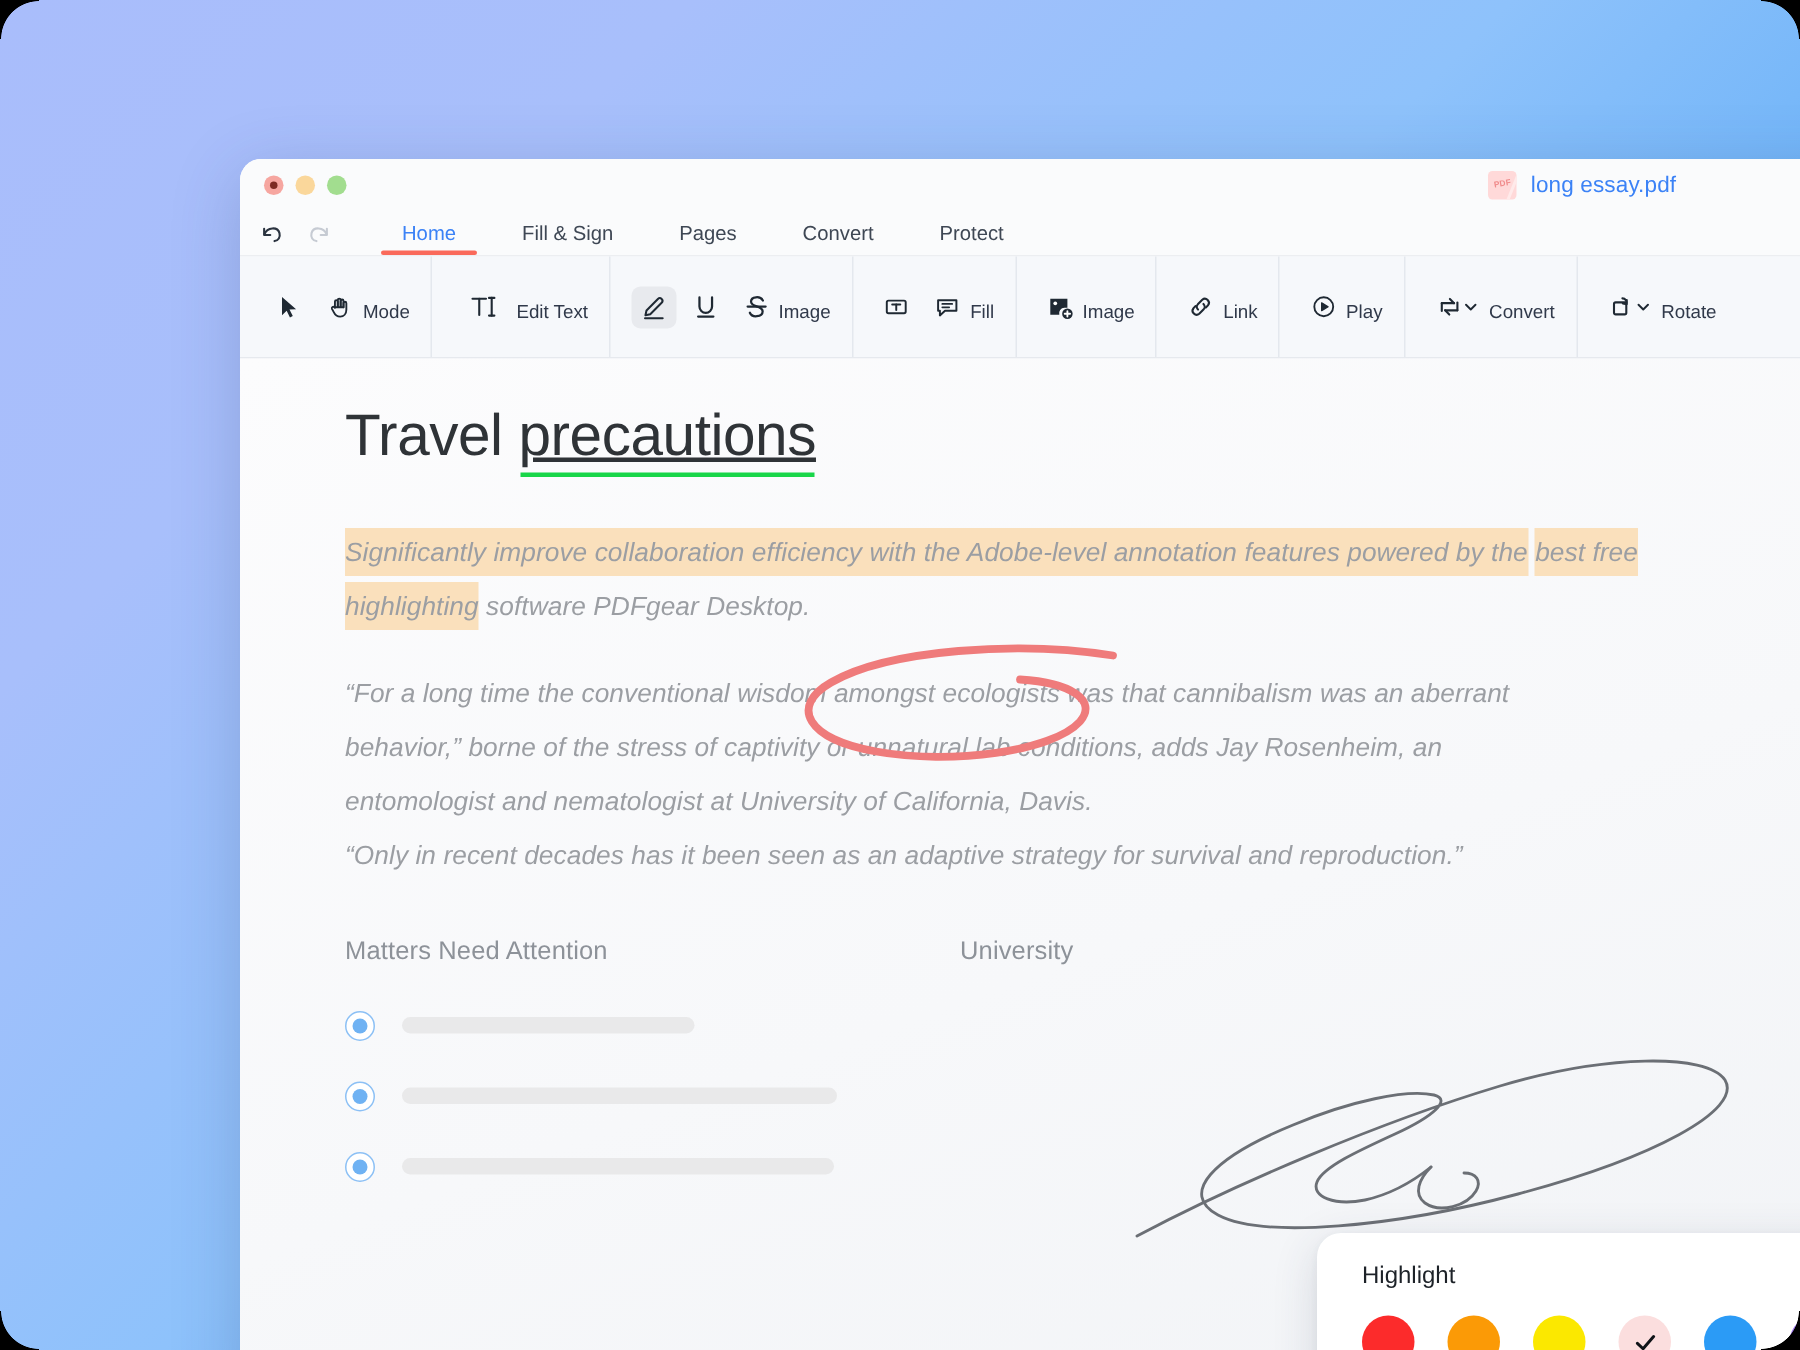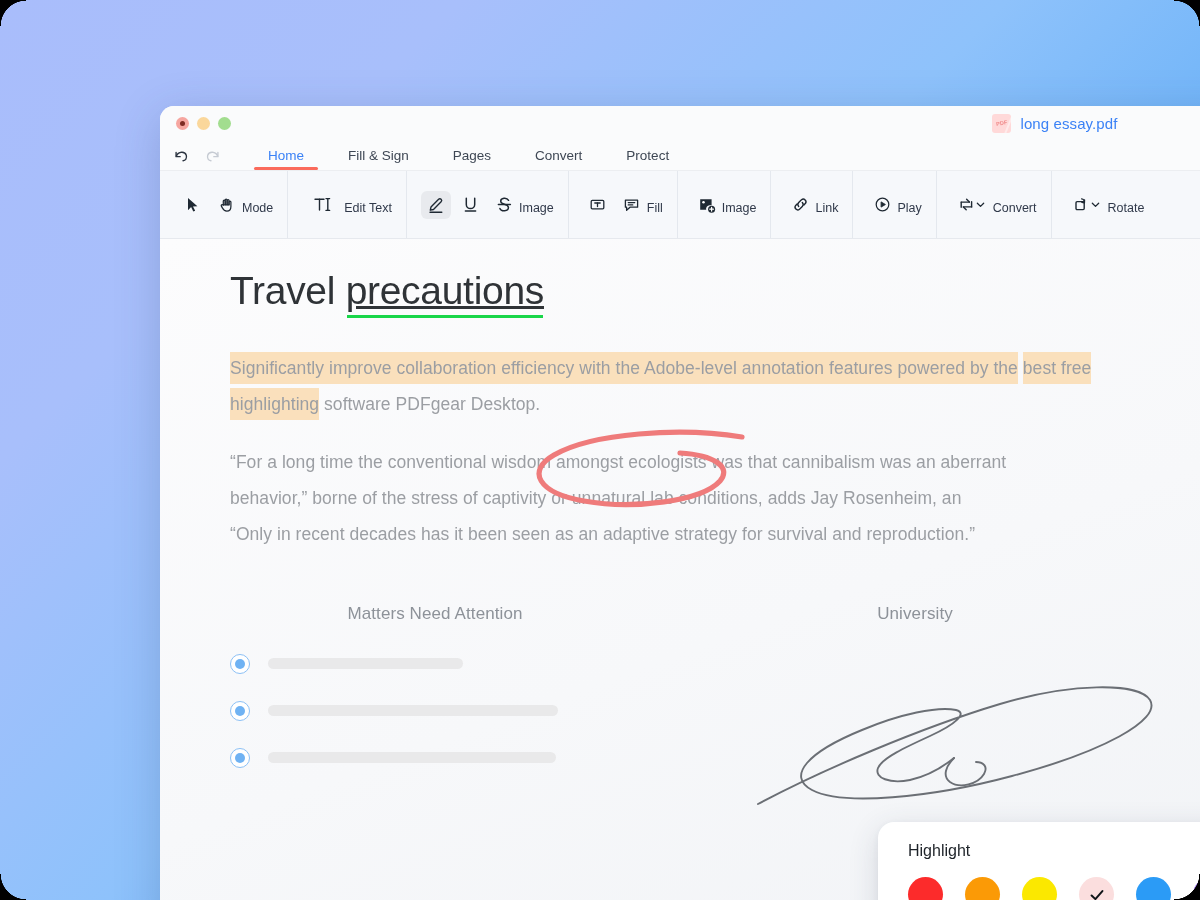--- a/index.html
+++ b/index.html
@@ -213,37 +213,37 @@
     background: #19d649;
   }
 
   .para {
     font-size: 17.5px;
     line-height: 36px;
     color: #9b9ea3;
     max-width: 930px;
     margin-top: 28px;
     letter-spacing: .05px;
+    font-style: italic;
   }
   .para.first { margin-top: 36px; }
   .hl {
     background: #fae0bc;
     box-decoration-break: clone;
     -webkit-box-decoration-break: clone;
     padding: 6px 0;
   }
 
   .para2 { margin-top: 22px; color: #9b9ea3; }
   .para2 .ln { display: block; }
 
   
   .lower {
     display: flex;
-    margin-top: 52px;
-    text-align: center;
+    margin-top: 36px;
   }
   .col-left { width: 410px; }
   .col-right { flex: 1; position: relative; }
   .sec-head {
     font-size: 17px;
     color: #8d9299;
     letter-spacing: .1px;
   }
   .radio-list { margin-top: 30px; }
   .radio-row {
@@ -507,20 +507,21 @@
   <div class="page">
     <div class="page-inner">
 
       <h1 class="doc-h1"><span>Travel </span><span class="h1-underlined">precautions</span></h1>
 
       <p class="para first"><span class="hl">Significantly improve collaboration efficiency with the Adobe-level annotation features powered by the</span> <span class="hl">best free highlighting</span><span> software PDFgear Desktop.</span></p>
 
       <p class="para para2">
         <span class="ln">“For a long time the conventional wisdom amongst ecologists was that cannibalism was an aberrant</span>
         <span class="ln">behavior,” borne of the stress of captivity or unnatural lab conditions, adds Jay Rosenheim, an</span>
+        <span class="ln">entomologist and nematologist at University of California, Davis.</span>
         <span class="ln">“Only in recent decades has it been seen as an adaptive strategy for survival and reproduction.”</span>
       </p>
 
       
       <svg class="ink-circle" width="260" height="110" viewBox="0 0 260 110" fill="none">
         <path d="M212 18 C150 8 62 14 24 36 C-4 52 8 74 54 82 C104 91 172 82 190 62 C202 48 184 36 150 34" stroke="#ef7b7b" stroke-width="5.2" stroke-linecap="round" stroke-linejoin="round"></path>
       </svg>
 
       
       <div class="lower">

